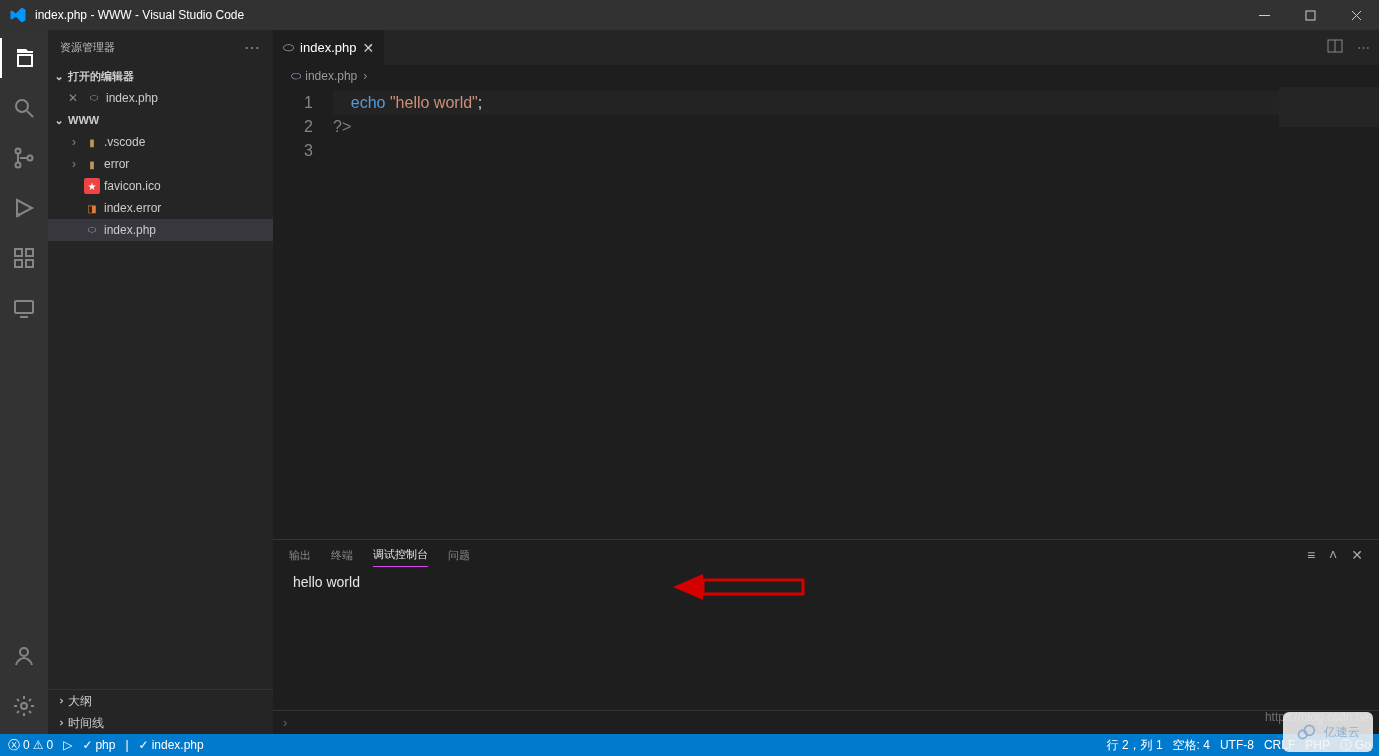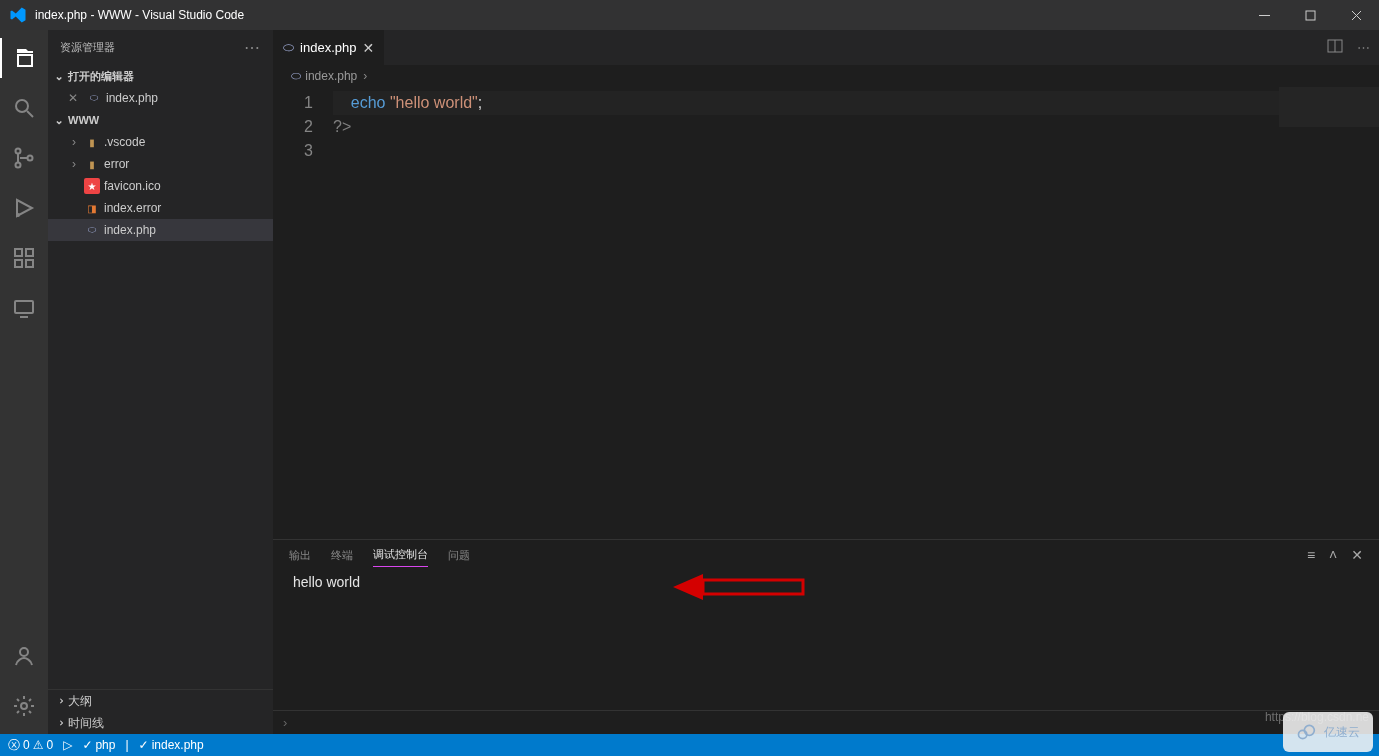--- a/index.html
+++ b/index.html
@@ -289,20 +289,28 @@
 </div>
 
 <div class="statusbar">
   <div class="left">
     <span>ⓧ <span>0</span> ⚠ <span>0</span></span>
     <span>▷</span>
     <span>✓ <span>php</span></span>
     <span>|</span>
     <span>✓ <span>index.php</span></span>
   </div>
+  <div class="right">
+    <span>行 2，列 1</span>
+    <span>空格: 4</span>
+    <span>UTF-8</span>
+    <span>CRLF</span>
+    <span>PHP</span>
+    <span>ⓘ <span>Go</span></span>
+  </div>
 </div>
 
 <div class="watermark">https://blog.csdn.ne</div>
 <div class="yisu">
   <svg width="20" height="20" viewBox="0 0 24 24">
       <circle cx="8" cy="15" r="5" fill="none" stroke="#8faecf" stroke-width="2"></circle>
       <circle cx="16" cy="10" r="6" fill="none" stroke="#8faecf" stroke-width="2"></circle>
     </svg>
   <span>亿速云</span>
 </div>

